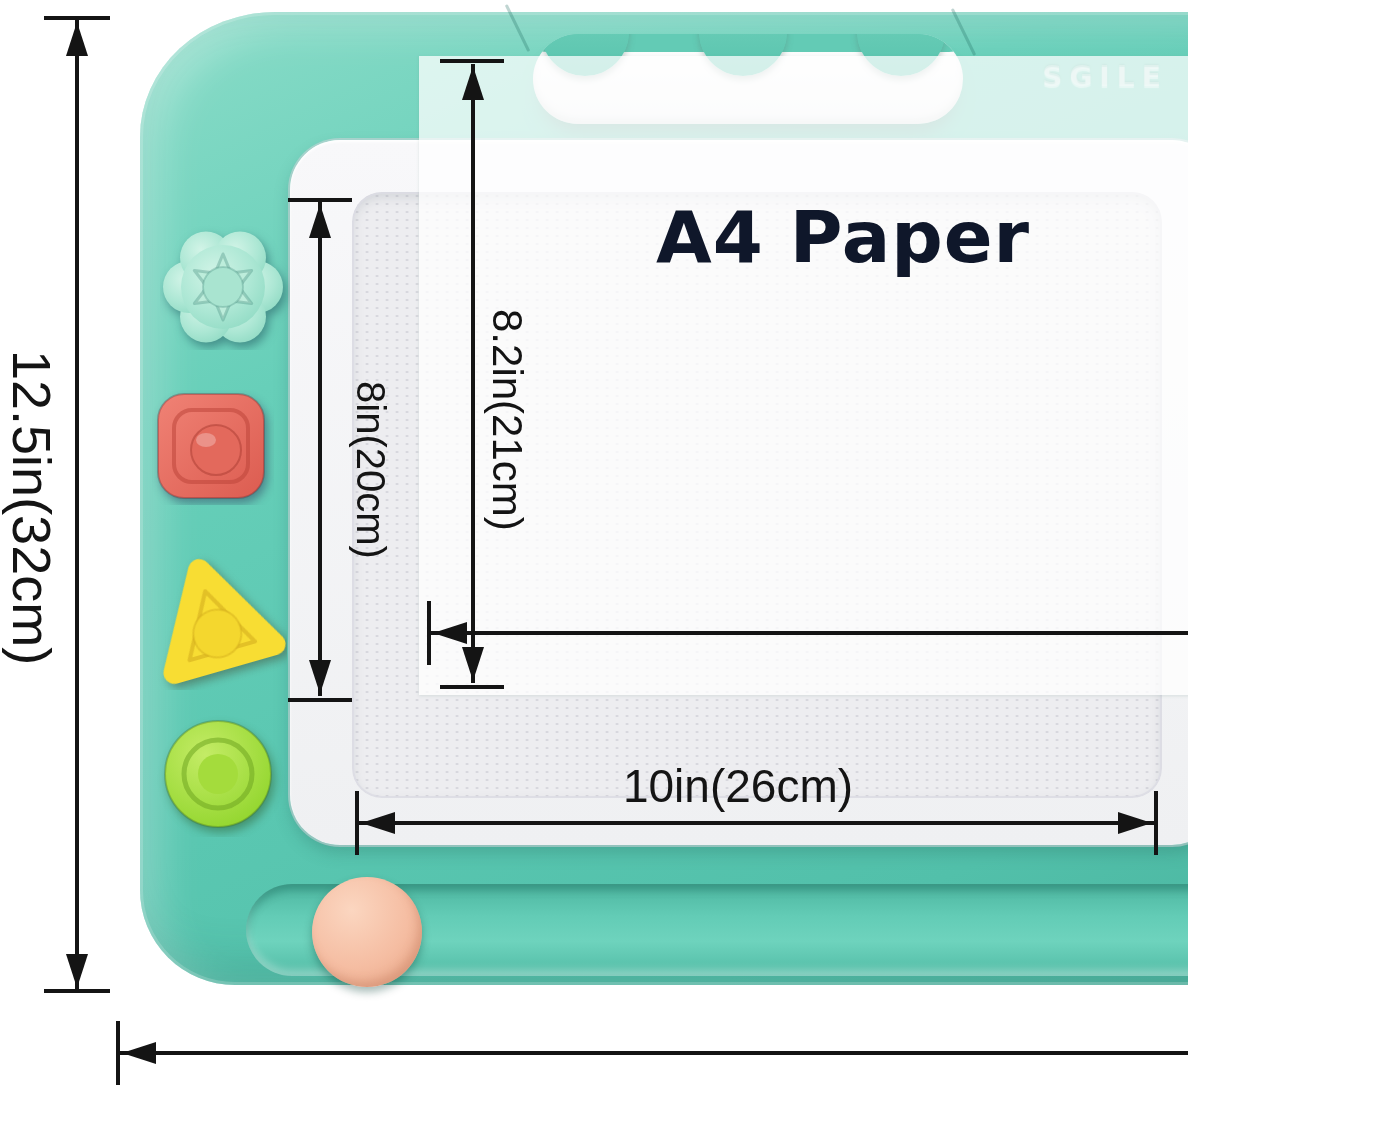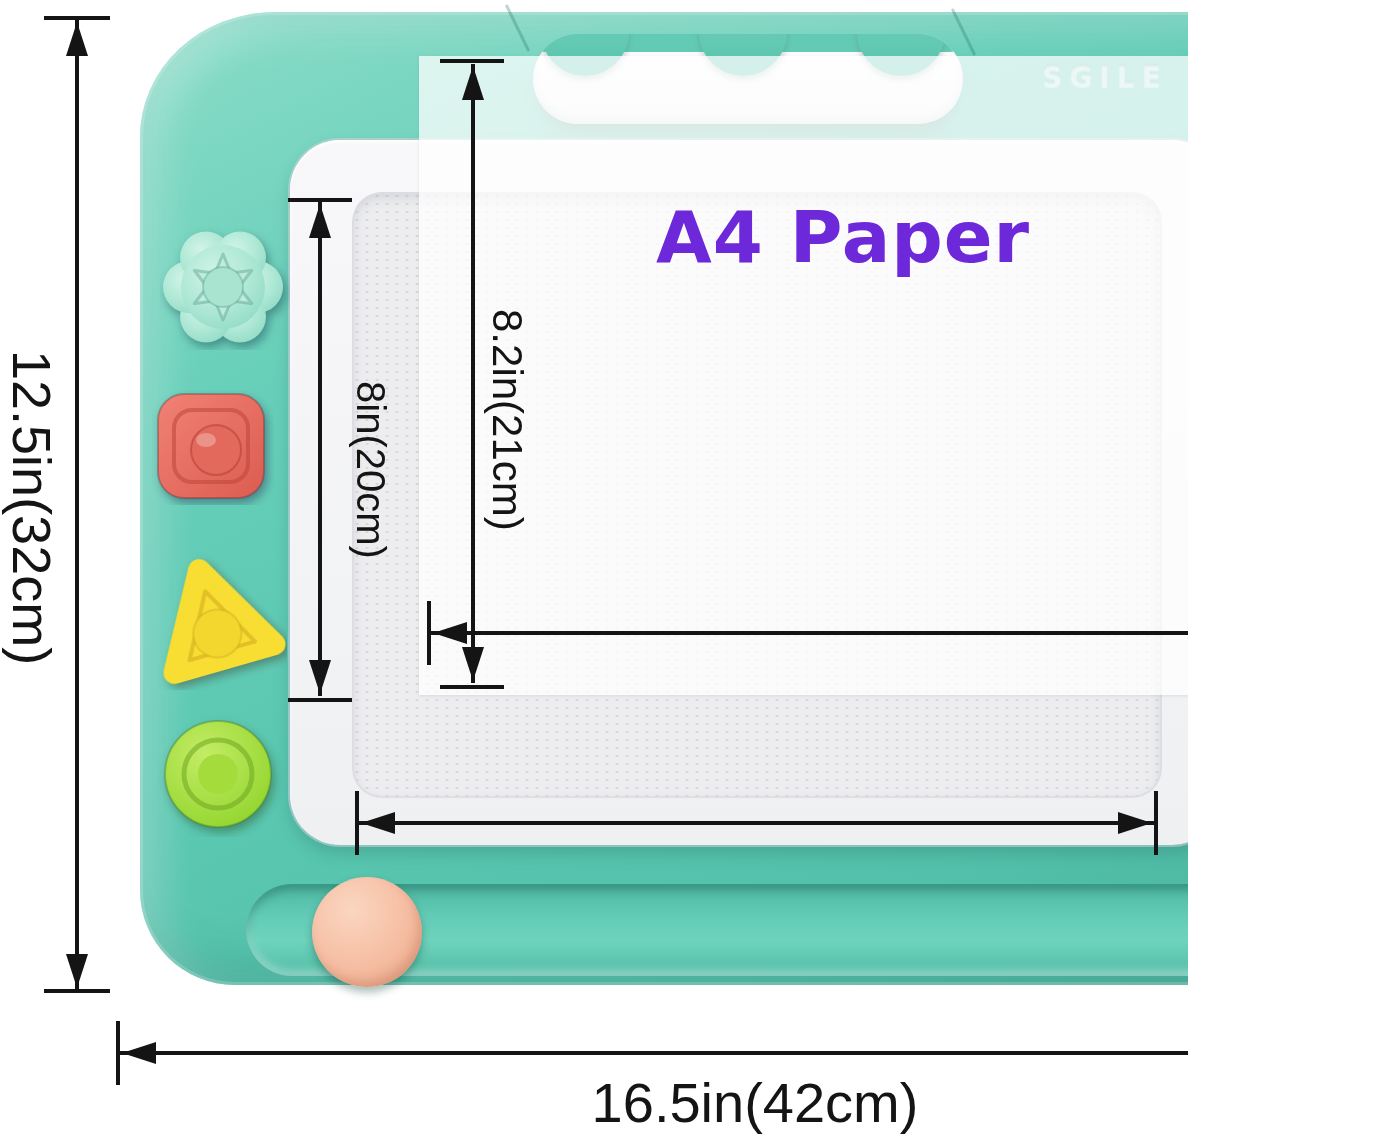--- a/index.html
+++ b/index.html
@@ -77,21 +77,21 @@
   .arrow.up{border-left:11px solid transparent;border-right:11px solid transparent;border-bottom:34px solid #141414;}
   .arrow.down{border-left:11px solid transparent;border-right:11px solid transparent;border-top:34px solid #141414;}
   .arrow.left{border-top:11px solid transparent;border-bottom:11px solid transparent;border-right:34px solid #141414;}
   .arrow.right{border-top:11px solid transparent;border-bottom:11px solid transparent;border-left:34px solid #141414;}
   .dim-label{position:absolute;color:#141414;display:flex;align-items:center;justify-content:center;
              white-space:nowrap;}
   .vertical{writing-mode:vertical-rl;}
   .paper-title{position:absolute;left:623px;top:194px;width:440px;height:86px;
                display:flex;align-items:center;justify-content:center;
                font-family:"DejaVu Sans",sans-serif;font-weight:bold;font-size:72px;
-               letter-spacing:1px;color:#6d28d9;}
+               letter-spacing:1px;color:#0f172a;}
 </style>
 </head>
 <body>
 
 <div class="canvas">
 
   <div class="board"></div>
   <div class="seam seam-left"></div>
   <div class="seam seam-right"></div>
   <div class="logo">SGILE</div>
@@ -201,21 +201,20 @@
   <div class="tick" style="left:44px;top:989px;width:66px;height:4px;"></div>
   <div class="arrow up" style="left:66px;top:22px;"></div>
   <div class="arrow down" style="left:66px;top:954px;"></div>
   <div class="dim-label vertical" style="left:0px;top:308px;width:64px;height:400px;font-size:54px;">12.5in(32cm)</div>
 
   <div class="dim-line" style="left:120px;top:1051px;width:1266px;height:4px;"></div>
   <div class="tick" style="left:116px;top:1021px;width:4px;height:64px;"></div>
   <div class="tick" style="left:1384px;top:1021px;width:4px;height:64px;"></div>
   <div class="arrow left" style="left:122px;top:1042px;"></div>
   <div class="arrow right" style="left:1348px;top:1042px;"></div>
-  <div class="dim-label" style="left:505px;top:1072px;width:500px;height:60px;font-size:56px;">16.5in(42cm)</div>
 
   <div class="dim-line" style="left:318px;top:202px;width:4px;height:494px;"></div>
   <div class="tick" style="left:288px;top:198px;width:64px;height:4px;"></div>
   <div class="tick" style="left:288px;top:698px;width:64px;height:4px;"></div>
   <div class="arrow up" style="left:309px;top:204px;"></div>
   <div class="arrow down" style="left:309px;top:660px;"></div>
   <div class="dim-label vertical" style="left:342px;top:372px;width:56px;height:196px;font-size:40px;">8in(20cm)</div>
 
   <div class="dim-line" style="left:471px;top:64px;width:4px;height:619px;"></div>
   <div class="tick" style="left:440px;top:59px;width:64px;height:4px;"></div>
@@ -228,14 +227,15 @@
   <div class="tick" style="left:427px;top:601px;width:4px;height:64px;"></div>
   <div class="tick" style="left:1284px;top:601px;width:4px;height:64px;"></div>
   <div class="arrow left" style="left:433px;top:622px;"></div>
   <div class="arrow right" style="left:1248px;top:622px;"></div>
 
   <div class="dim-line" style="left:359px;top:821px;width:797px;height:4px;"></div>
   <div class="tick" style="left:355px;top:791px;width:4px;height:64px;"></div>
   <div class="tick" style="left:1154px;top:791px;width:4px;height:64px;"></div>
   <div class="arrow left" style="left:361px;top:812px;"></div>
   <div class="arrow right" style="left:1118px;top:812px;"></div>
+  <div class="dim-label" style="left:538px;top:762px;width:400px;height:48px;font-size:46px;">10in(26cm)</div>
 
 </div>
 
 </body></html>

